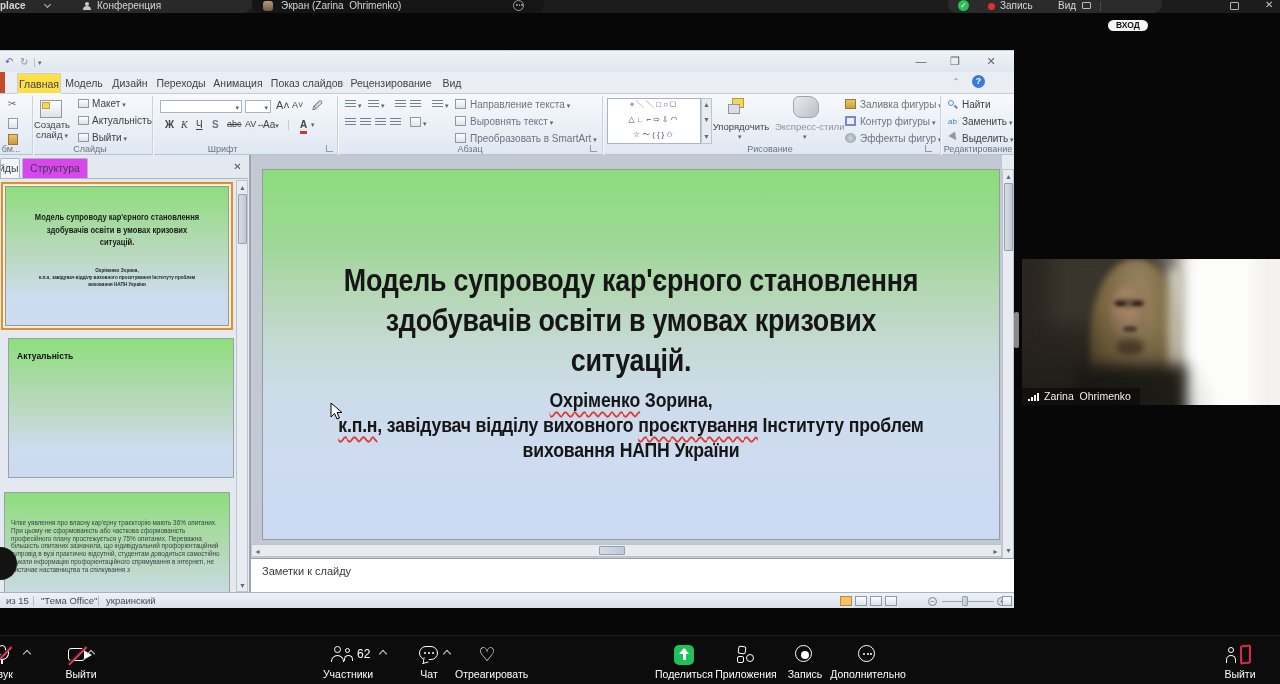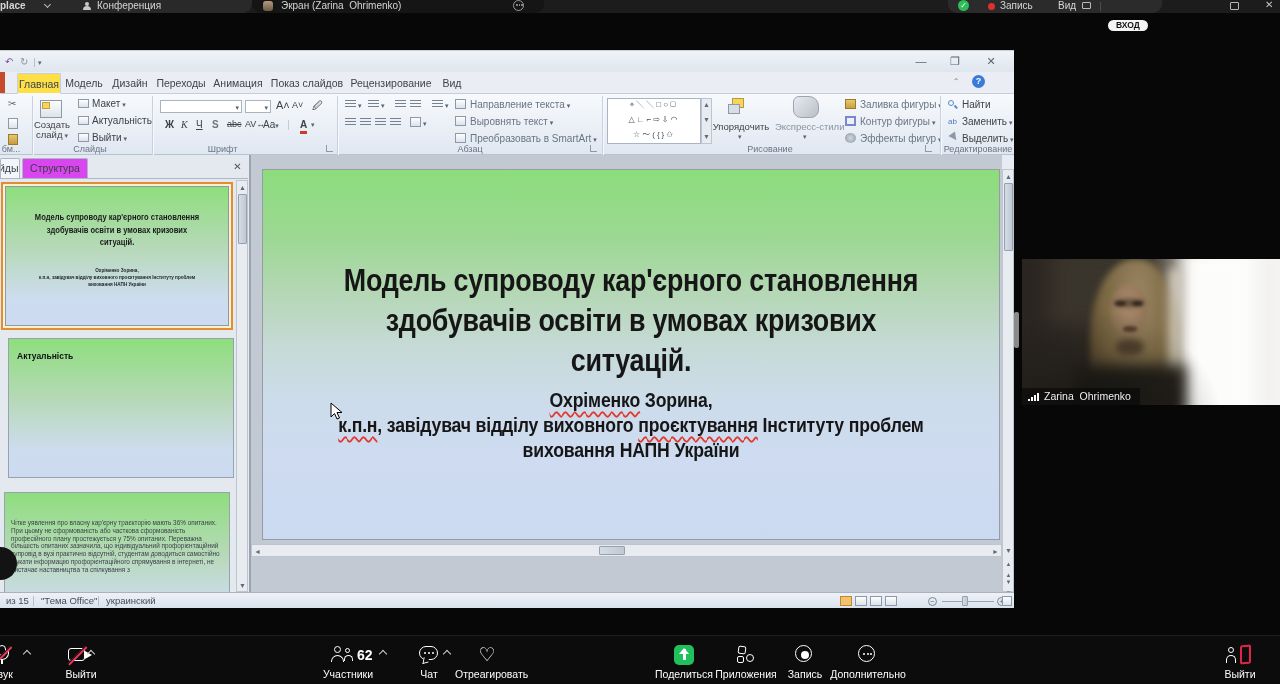--- a/index.html
+++ b/index.html
@@ -297,20 +297,23 @@
       <div class="a sarrow" style="left:1px;top:389px;width:9px;font-size:6px;">▲<br>▲</div>
       <div class="a sarrow" style="left:1px;top:407px;width:9px;font-size:6px;">▼<br>▼</div>
     </div>
 
     <div class="a sbar" style="left:251px;top:494px;width:751px;height:13px;">
       <div class="a sarrow" style="left:2px;top:1px;">◄</div>
       <div class="a sthumb" style="left:347px;top:1px;width:26px;height:9px;"></div>
       <div class="a sarrow" style="left:740px;top:1px;">►</div>
     </div>
 
+    <div class="a notes" style="left:251px;top:508px;width:763px;height:34px;">
+      <div class="a" style="left:11px;top:6px;font-size:11px;color:#3a3a3a;">Заметки к слайду</div>
+    </div>
 
     <div class="a" id="statusbar">
       <div class="a st" style="left:6px;">из 15</div>
       <div class="a stsep" style="left:33px;top:3px;"></div>
       <div class="a st" style="left:41px;">"Тема Office"</div>
       <div class="a stsep" style="left:98px;top:3px;"></div>
       <div class="a st" style="left:106px;">украинский</div>
       <div class="a" style="left:840px;top:3px;width:12px;height:10px;background:#f5c26b;border:1px solid #b98b35;"></div>
       <div class="a minibox" style="left:855px;top:3px;width:12px;height:10px;"></div>
       <div class="a minibox" style="left:870px;top:3px;width:12px;height:10px;"></div>
@@ -375,21 +378,21 @@
       <div class="tlabel">Выйти</div>
     </div>
     <div class="a chevup" style="left:88px;top:15px;"></div>
 
     <div class="a titem" style="left:310px;width:76px;">
       <div class="tic">
         <div class="a" style="left:24px;top:1px;width:7px;height:7px;border:1.6px solid #fff;border-radius:50%;"></div>
         <div class="a" style="left:21px;top:10px;width:13px;height:7px;border:1.6px solid #fff;border-bottom:none;border-radius:7px 7px 0 0;"></div>
         <div class="a" style="left:35px;top:3px;width:5px;height:5px;border:1.5px solid #fff;border-radius:50%;"></div>
         <div class="a" style="left:34px;top:10px;width:9px;height:6px;border:1.5px solid #fff;border-bottom:none;border-radius:6px 6px 0 0;"></div>
-        <div class="a" style="left:47px;top:2px;font-size:14px;color:#fff;font-weight:bold;">62</div>
+        <div class="a" style="left:47px;top:2px;font-size:12px;color:#fff;">62</div>
       </div>
       <div class="tlabel">Участники</div>
     </div>
     <div class="a chevup" style="left:380px;top:15px;"></div>
 
     <div class="a titem" style="left:404px;width:50px;">
       <div class="tic">
         <div class="a" style="left:15px;top:1px;width:19px;height:14px;border:1.6px solid #fff;border-radius:7px;"></div>
         <div class="a" style="left:19px;top:12px;width:6px;height:6px;background:#0c0c0c;border-left:1.6px solid #fff;border-bottom:1.6px solid #fff;transform:rotate(-15deg) skewX(-25deg);"></div>
         <div class="a" style="left:20px;top:7px;width:2px;height:2px;background:#fff;border-radius:50%;"></div>

